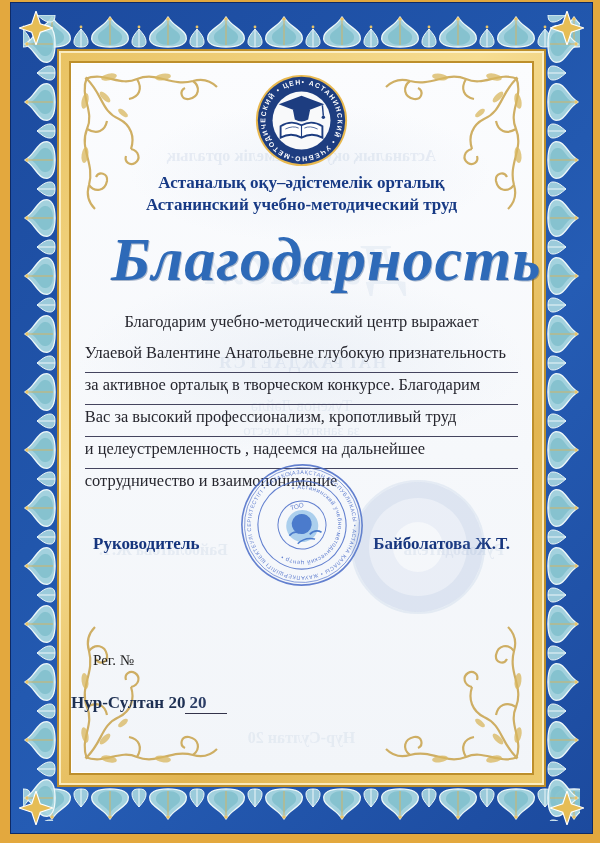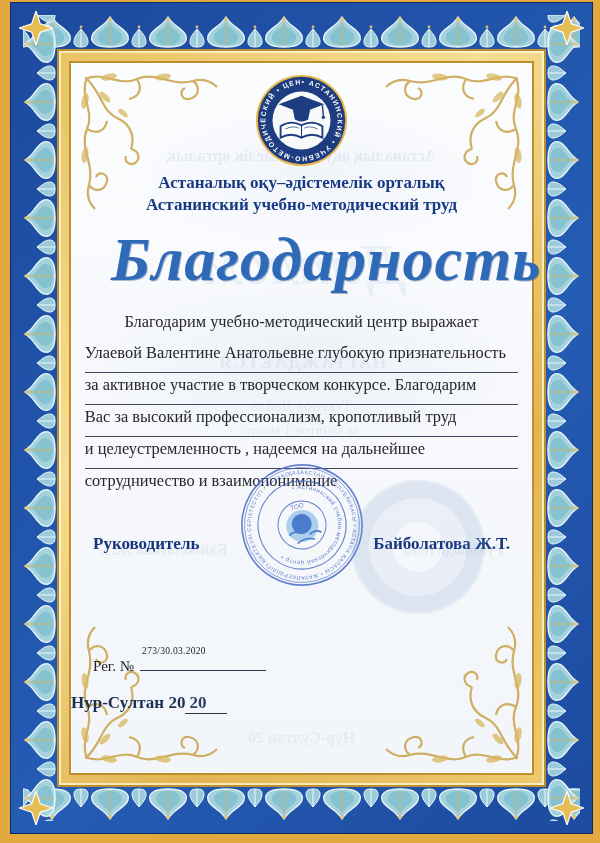--- a/index.html
+++ b/index.html
@@ -267,21 +267,21 @@
         </svg>
 
         <div class="org-kk">Астаналық оқу–әдістемелік орталық</div>
         <div class="org-ru">Астанинский учебно-методический труд</div>
 
         <div class="cert-title">Благодарность</div>
 
         <div class="bodytext">
           <span class="bline center">Благодарим учебно-методический центр выражает</span>
           <span class="bline u">Улаевой Валентине Анатольевне глубокую признательность</span>
-          <span class="bline u">за активное участие в творческом конкурсе. Благодарим</span>
+          <span class="bline u">за активное орталық в творческом конкурсе. Благодарим</span>
           <span class="bline u">Вас за высокий профессионализм, кропотливый труд</span>
           <span class="bline u">и целеустремленность , надеемся на дальнейшее</span>
           <span class="bline tight">сотрудничество и взаимопонимание</span>
         </div>
 
         <div class="sign-row">
           <span>Руководитель</span>
           <span>Байболатова Ж.Т.</span>
         </div>
 
@@ -310,21 +310,21 @@
               <circle cx="75" cy="74" r="10" fill="#2e66c4"></circle>
               <path d="M60,82 q6,-4 10,0" stroke="#2e66c4" stroke-width="1.6" fill="none"></path>
               <path d="M80,86 q7,-4 12,1" stroke="#2e66c4" stroke-width="1.6" fill="none"></path>
               <path d="M66,92 q9,-5 18,0" stroke="#2e66c4" stroke-width="1.4" fill="none"></path>
             </g>
           </svg>
         </div>
         <div class="ghost-stamp"></div>
 
         <div class="reg-line">
-          <span>Рег. №</span><span class="reg-slot"><span class="reg-value">273/30.03.2020</span></span>
+          <span>Рег. №</span>
         </div>
 
         <div class="city-line">
           <span>Нур-Султан  20</span><span class="year-slot">20</span>
         </div>
 
       </div>
     </div>
   </div>
 </div>

